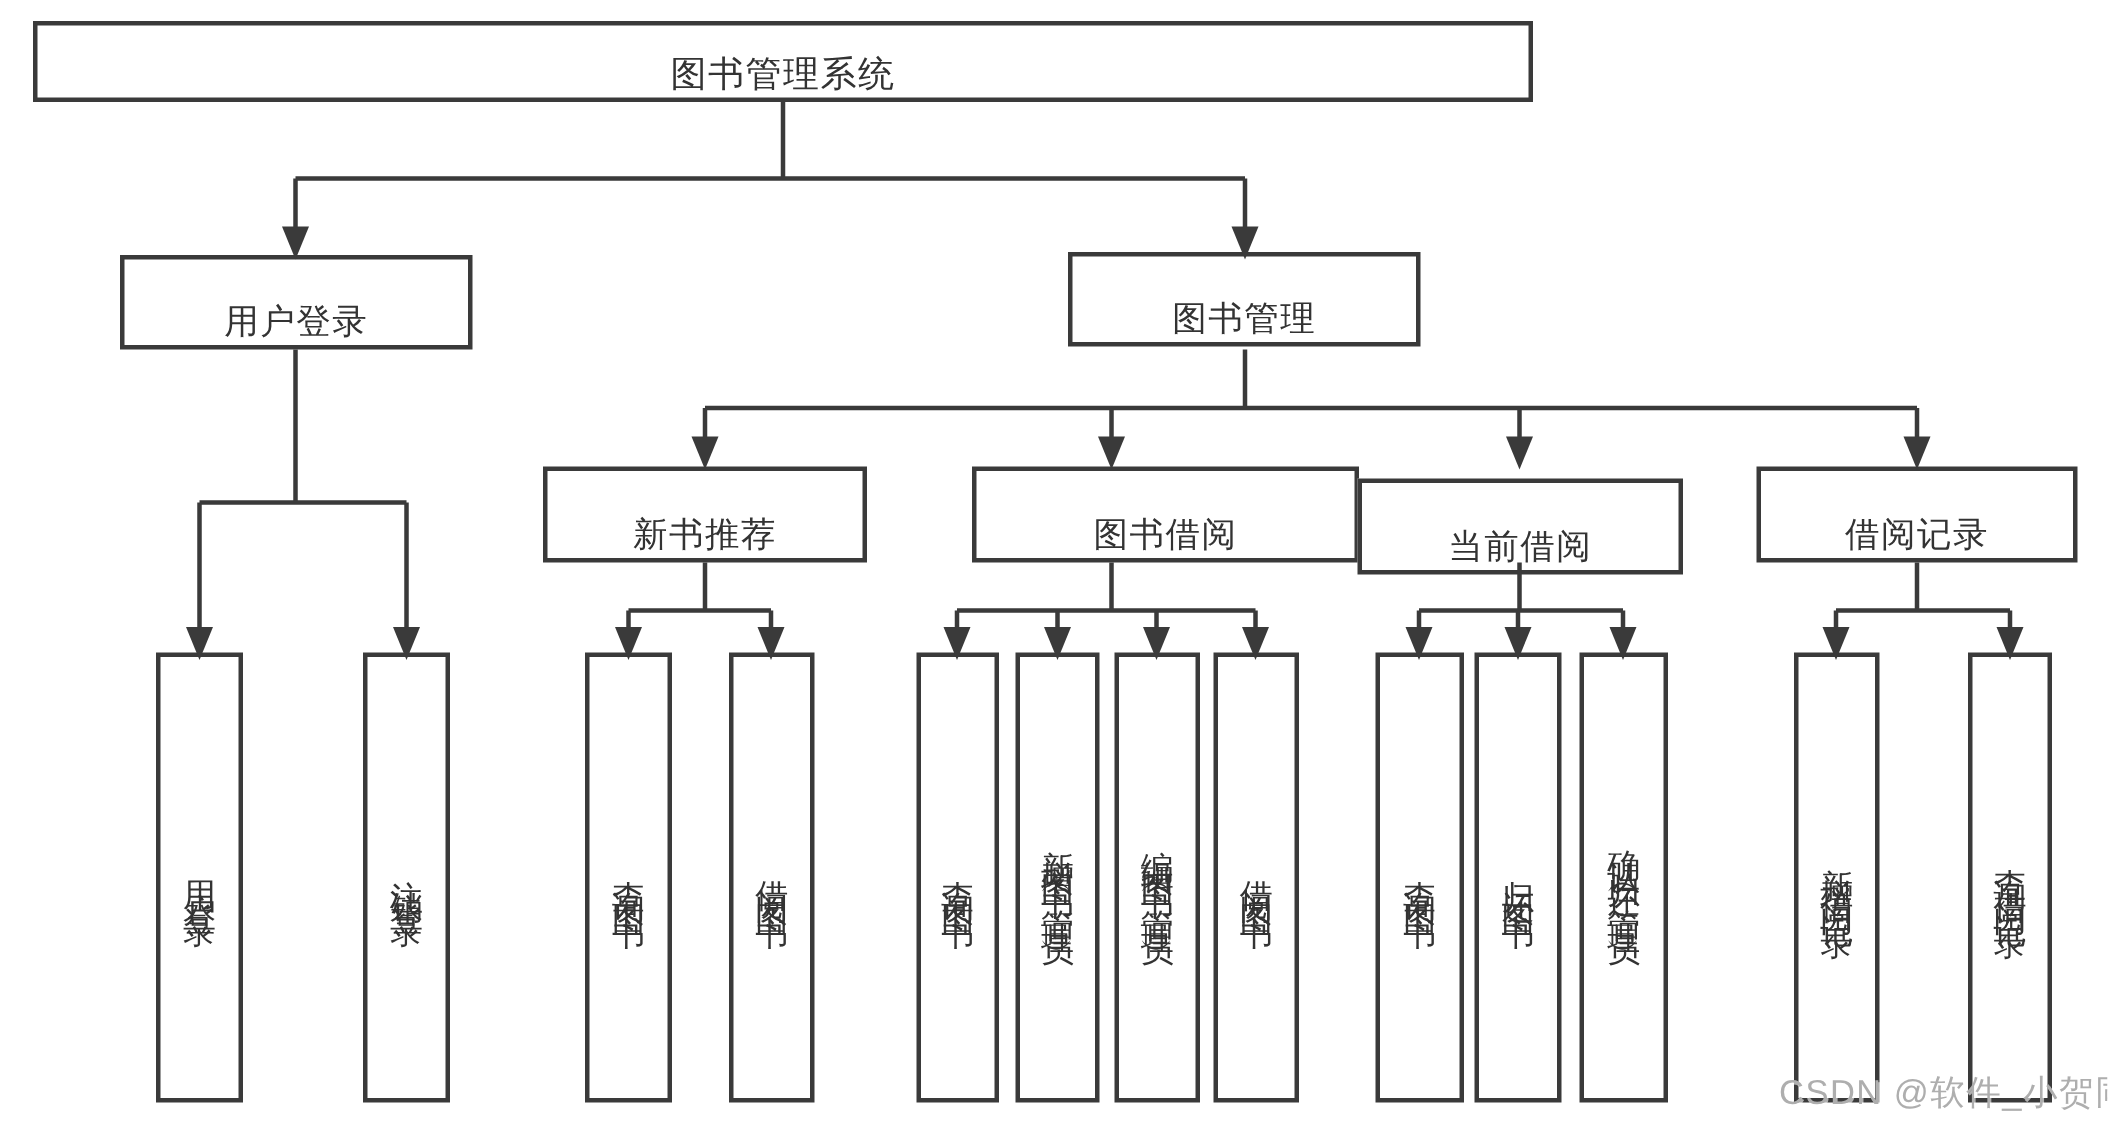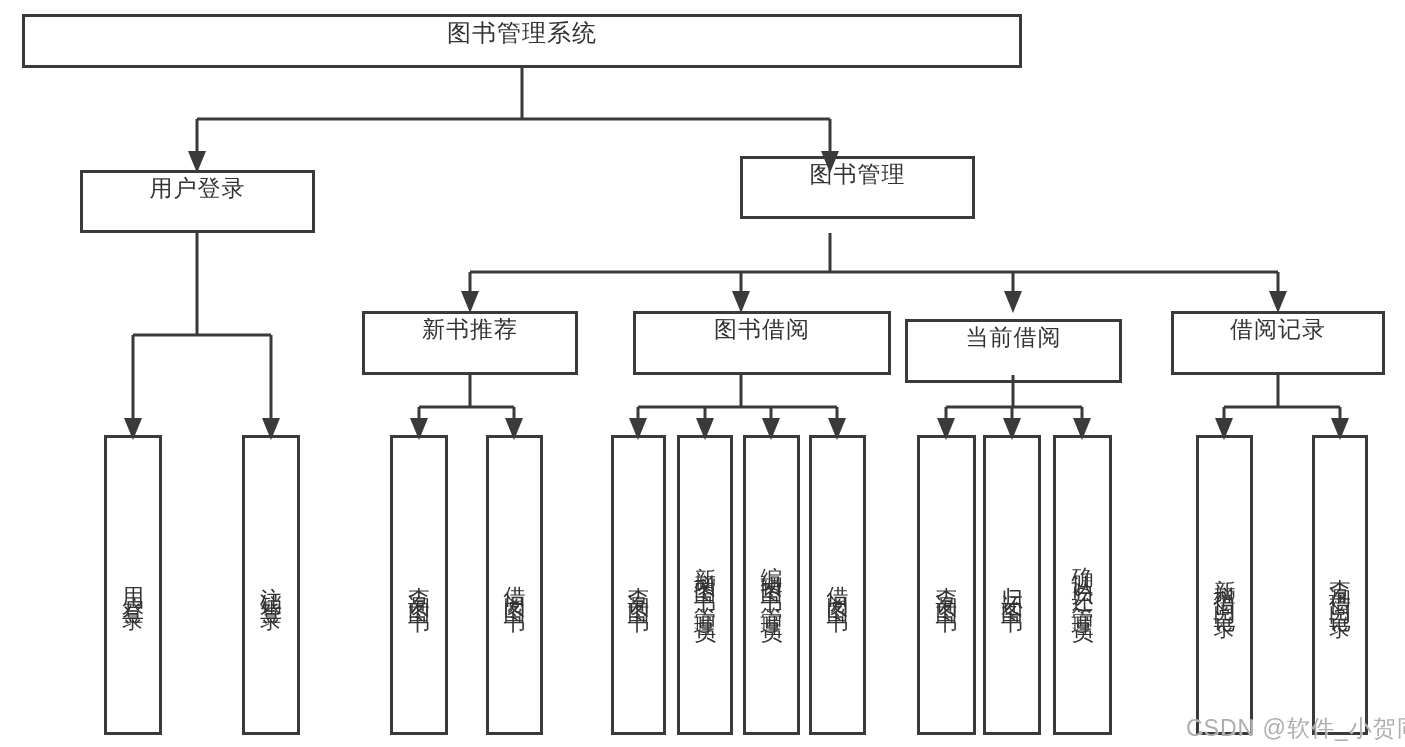--- a/index.html
+++ b/index.html
@@ -10,21 +10,21 @@
     background: #ffffff;
     font-family: "Liberation Sans", "DejaVu Sans", sans-serif;
     overflow: hidden;
   }
   .hbox {
     position: absolute;
     box-sizing: border-box;
     background: #ffffff;
     border: 3px solid #3a3a3a;
     display: flex;
-    align-items: flex-start;
+    align-items: flex-end;
     justify-content: center;
     color: #333333;
     font-size: 23px;
     letter-spacing: 1px;
     z-index: 2;
   }
   .vbox {
     position: absolute;
     box-sizing: border-box;
     background: #ffffff;
@@ -70,28 +70,28 @@
 
 <div id="stage">
 
   <div class="hbox" style="left:22px; top:14px; width:1000px; height:54px; font-size:24px;">
     <span>图书管理系统</span>
   </div>
 
   <div class="hbox" style="left:80px; top:170px; width:235px; height:63px;">
     <span>用户登录</span>
   </div>
-  <div class="hbox" style="left:712px; top:156px; width:235px; height:63px;margin-left:28px;">
+  <div class="hbox" style="left:712px; top:168px; width:235px; height:63px;">
     <span>图书管理</span>
   </div>
 
   <div class="hbox" style="left:362px; top:311px; width:216px; height:64px;">
     <span>新书推荐</span>
   </div>
-  <div class="hbox" style="left:633px; top:311px; width:258px; height:64px;">
+  <div class="hbox" style="left:648px; top:311px; width:258px; height:64px;">
     <span>图书借阅</span>
   </div>
   <div class="hbox" style="left:905px; top:319px; width:217px; height:64px;">
     <span>当前借阅</span>
   </div>
   <div class="hbox" style="left:1171px; top:311px; width:214px; height:64px;">
     <span>借阅记录</span>
   </div>
 
   <div class="vbox" style="left:104px; top:435px; width:58px; height:300px;">

